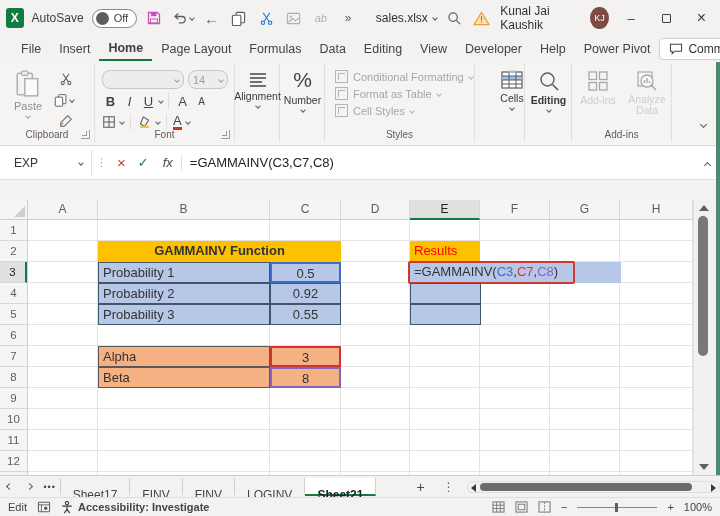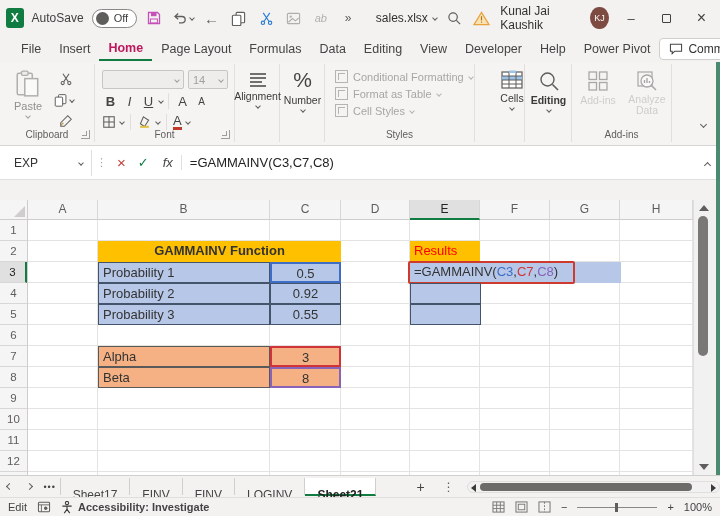--- a/index.html
+++ b/index.html
@@ -33,37 +33,37 @@
   .user-name { font-size:12px; color:#323130; }
   .avatar { width:22px; height:22px; border-radius:50%; background:#7d4b42; color:#fff;
     font-size:9px; display:flex; align-items:center; justify-content:center; }
   .winctl { width:30px; height:26px; display:flex; align-items:center; justify-content:center;
     font-size:13px; color:#404040; }
   .maxbox { width:9px; height:9px; border:1px solid #404040; border-radius:1px; }
   
   .tabrow { position:absolute; left:0; top:36px; width:720px; height:26px;
     display:flex; align-items:center; padding-left:12px; background:#f3f2f1; }
   .rtab { font-size:12.5px; color:#444; padding:4px 9px; white-space:nowrap; }
-  .rtab.active { font-weight:bold; color:#be185d; border-bottom:2.5px solid #107c41; }
+  .rtab.active { font-weight:bold; color:#404040; border-bottom:2.5px solid #107c41; }
   .tabrow-right { margin-left:auto; display:flex; align-items:center; gap:6px; padding-right:8px; }
   .comments-btn { display:flex; align-items:center; gap:5px; font-size:12px; color:#333;
     background:#fff; border:1px solid #d1cfcd; border-radius:4px; padding:3px 9px; }
   
   .ribbon { position:absolute; left:0; top:62px; width:720px; height:84px;
     background:#f6f4f3; border-bottom:1px solid #d8d6d4; }
   .rgroup { position:absolute; top:2px; height:78px; border-right:1px solid #e2e0de; }
   .glabel { position:absolute; bottom:2px; width:100%; text-align:center; font-size:10px; color:#605e5c; }
   .launcher { position:absolute; bottom:3px; right:4px; width:9px; height:9px;
     border-left:1px solid #8a8886; border-top:1px solid #8a8886; transform:rotate(180deg); opacity:.8; }
   .launcher::after { content:""; position:absolute; left:2px; top:2px; width:4px; height:4px;
     border-left:1px solid #8a8886; border-top:1px solid #8a8886; }
   .bigbtn { display:flex; flex-direction:column; align-items:center; gap:2px; font-size:11px; color:#3b3a39; }
   .smicon { width:20px; height:18px; display:flex; align-items:center; justify-content:center; }
   .fontbox { border:1px solid #c8c6c4; background:#efedec; color:#a19f9d; height:19px;
-    font-size:11px; display:flex; align-items:center; justify-content:space-between; padding:0 4px; border-radius:2px; }
+    font-size:11px; display:flex; align-items:center; justify-content:space-between; padding:0 4px; border-radius:8px; }
   .fbtn { font-size:13px; color:#444; width:17px; text-align:center; }
   .grayrow { display:flex; align-items:center; gap:5px; font-size:11px; color:#a8a6a4; margin-bottom:4px; }
   .graysq { width:13px; height:13px; border:1px solid #b6b4b2; position:relative; }
   .graysq::after { content:""; position:absolute; inset:2px; border-top:1px solid #b6b4b2; border-left:1px solid #b6b4b2; }
   .dim-label { color:#a8a6a4; }
   
   .fbar { position:absolute; left:0; top:146px; width:720px; height:34px; background:#fff;
     border-bottom:1px solid #e1dfdd; display:flex; align-items:center; }
   .namebox { width:86px; height:26px; margin-left:6px; display:flex; align-items:center;
     justify-content:space-between; padding:0 8px; font-size:12px; color:#333; border-right:1px solid #e1dfdd; }

